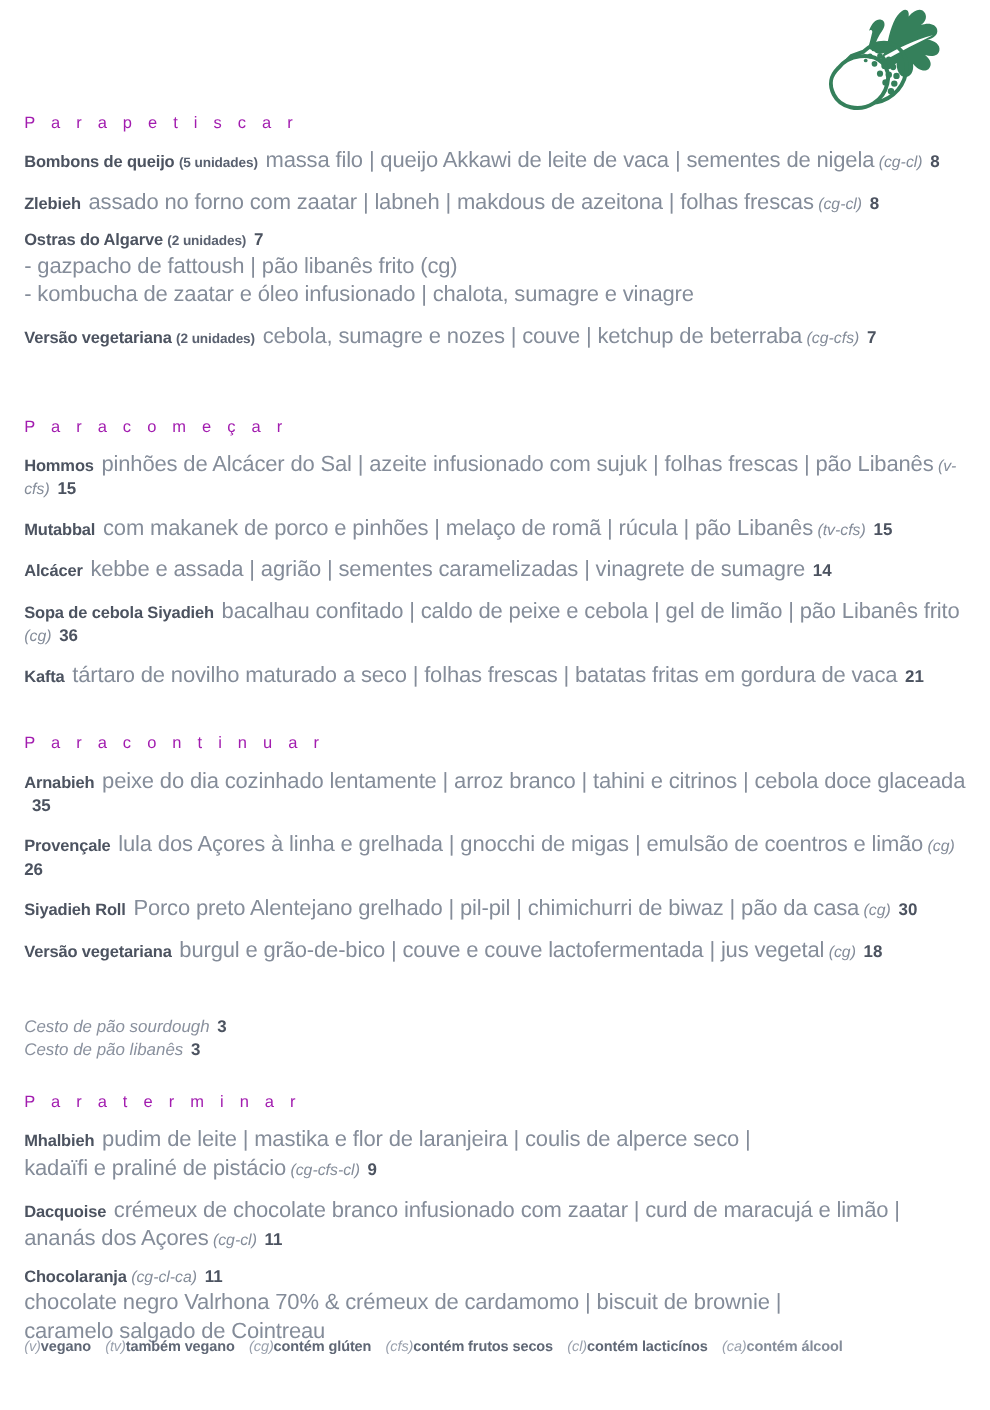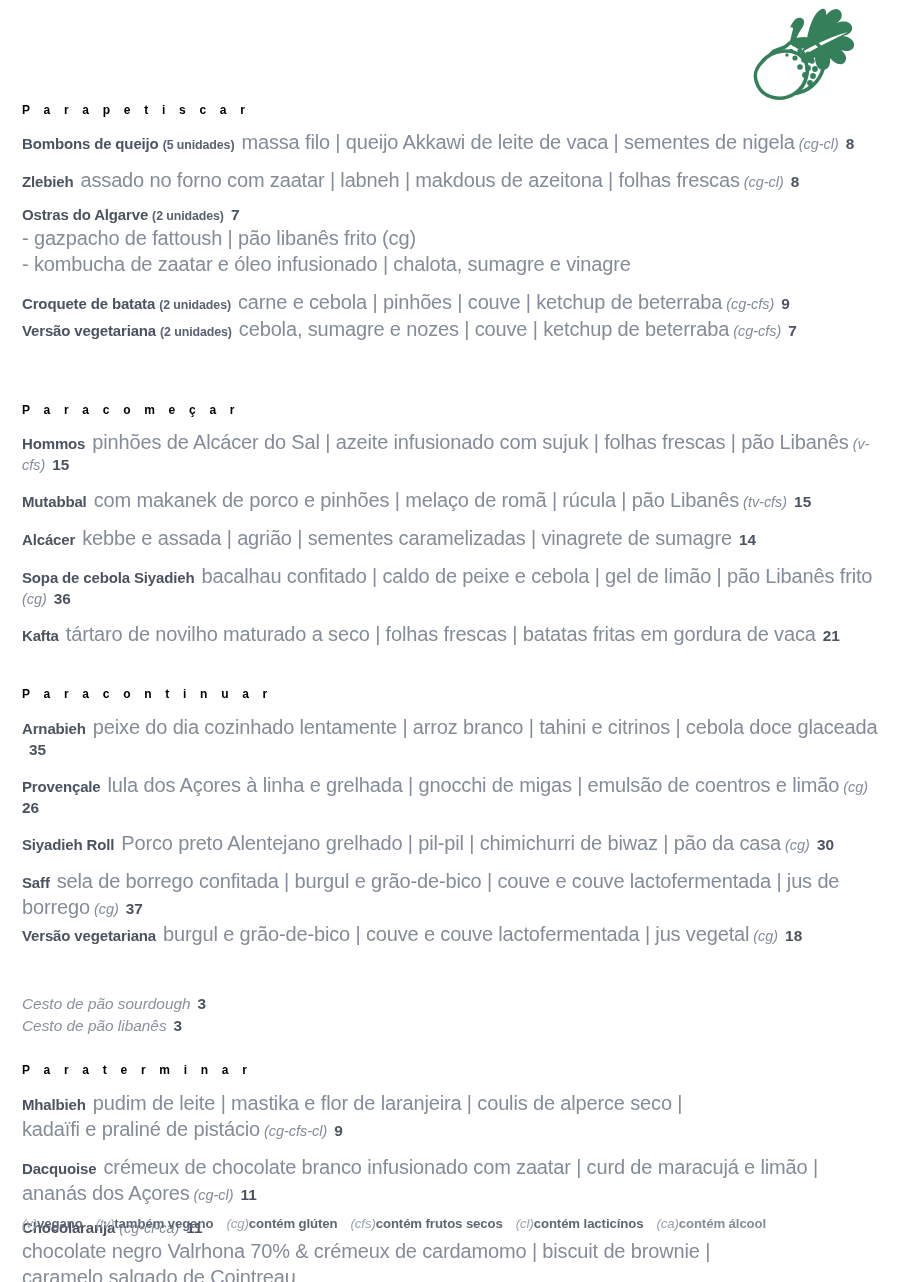--- a/index.html
+++ b/index.html
@@ -33,24 +33,24 @@
     top: 0;
     width: 900px;
     padding: 0 22px;
     box-sizing: border-box;
   }
 
   .section {
     margin: 0;
   }
   .section-title {
-    font-size: 12px;
-    font-weight: 700;
+    font-size: 15px;
+    font-weight: 400;
     letter-spacing: 5.2px;
-    color: #000000;
+    color: #a21caf;
     margin: 0 0 12px 0;
     line-height: 1.1;
   }
 
   .sec-petiscar  { margin-top: 104px; }
   .sec-comecar   { margin-top: 62px; }
   .sec-continuar { margin-top: 41px; }
   .sec-terminar  { margin-top: 28px; }
 
   
@@ -165,37 +165,35 @@
   </svg>
 </div>
 
 <div class="page">
   <div id="sections-root">
       <div class="section sec-petiscar">
         <div class="section-title">P a r a   p e t i s c a r</div>
         <div class="dish"><span class="name">Bombons de queijo</span><span class="sp2"></span><span class="units">(5 unidades)</span><span class="sp"></span><span class="desc">massa filo | queijo Akkawi de leite de vaca | sementes de nigela</span><span class="sp2"></span><span class="tag">(cg-cl)</span><span class="sp"></span><span class="price">8</span></div>
         <div class="dish"><span class="name"> Zlebieh</span><span class="sp"></span><span class="desc">assado no forno com zaatar | labneh | makdous de azeitona | folhas frescas</span><span class="sp2"></span><span class="tag">(cg-cl)</span><span class="sp"></span><span class="price">8</span></div>
         <div class="dish"><span class="name">Ostras do Algarve</span><span class="sp2"></span><span class="units">(2 unidades)</span><span class="sp"></span><span class="price">7</span><br><span class="desc">- gazpacho de fattoush | pão libanês frito (cg)</span><br><span class="desc">- kombucha de zaatar e óleo infusionado | chalota, sumagre e vinagre</span></div>
-        <div class="dish tight"><span class="name">Croquete de batata</span><span class="sp2"></span><span class="units">(2 unidades)</span><span class="sp"></span><span class="desc">carne e cebola | pinhões | couve | ketchup de beterraba</span><span class="sp2"></span><span class="tag">(cg-cfs)</span><span class="sp"></span><span class="price">9</span></div>
         <div class="dish"><span class="name">Versão vegetariana</span><span class="sp2"></span><span class="units">(2 unidades)</span><span class="sp"></span><span class="desc">cebola, sumagre e nozes | couve | ketchup de beterraba</span><span class="sp2"></span><span class="tag">(cg-cfs)</span><span class="sp"></span><span class="price">7</span></div>
       </div>
       <div class="section sec-comecar">
         <div class="section-title">P a r a   c o m e ç a r</div>
         <div class="dish"><span class="name">Hommos</span><span class="sp"></span><span class="desc">pinhões de Alcácer do Sal | azeite infusionado com sujuk | folhas frescas |  pão Libanês</span><span class="sp2"></span><span class="tag">(v-cfs)</span><span class="sp"></span><span class="price">15</span></div>
         <div class="dish"><span class="name">Mutabbal</span><span class="sp"></span><span class="desc">com makanek de porco e pinhões | melaço de romã | rúcula | pão Libanês</span><span class="sp2"></span><span class="tag">(tv-cfs)</span><span class="sp"></span><span class="price">15</span></div>
         <div class="dish"><span class="name">Alcácer</span><span class="sp"></span><span class="desc">kebbe e assada | agrião | sementes caramelizadas | vinagrete de sumagre</span><span class="sp"></span><span class="price">14</span></div>
         <div class="dish"><span class="name">Sopa de cebola Siyadieh</span><span class="sp"></span><span class="desc">bacalhau confitado | caldo de peixe e cebola | gel de limão | pão Libanês frito</span><span class="sp2"></span><span class="tag">(cg)</span><span class="sp"></span><span class="price">36</span></div>
         <div class="dish"><span class="name">Kafta</span><span class="sp"></span><span class="desc">tártaro de novilho maturado a seco | folhas frescas | batatas fritas em gordura de vaca</span><span class="sp"></span><span class="price">21</span></div>
       </div>
       <div class="section sec-continuar">
         <div class="section-title">P a r a   c o n t i n u a r</div>
         <div class="dish"><span class="name">Arnabieh</span><span class="sp"></span><span class="desc">peixe do dia cozinhado lentamente | arroz branco | tahini e citrinos | cebola doce glaceada</span><span class="sp"></span><span class="price">35</span></div>
         <div class="dish"><span class="name">Provençale</span><span class="sp"></span><span class="desc">lula dos Açores à linha e grelhada | gnocchi de migas | emulsão de coentros e limão</span><span class="sp2"></span><span class="tag">(cg)</span><span class="sp"></span><span class="price">26</span></div>
         <div class="dish"><span class="name">Siyadieh Roll</span><span class="sp"></span><span class="desc">Porco preto Alentejano grelhado | pil-pil | chimichurri de biwaz | pão da casa</span><span class="sp2"></span><span class="tag">(cg)</span><span class="sp"></span><span class="price">30</span></div>
-        <div class="dish tight"><span class="name">Saff</span><span class="sp"></span><span class="desc">sela de borrego confitada | burgul e grão-de-bico | couve e couve lactofermentada | jus de borrego</span><span class="sp2"></span><span class="tag">(cg)</span><span class="sp"></span><span class="price">37</span></div>
         <div class="dish"><span class="name">Versão vegetariana</span><span class="sp"></span><span class="desc">burgul e grão-de-bico | couve e couve lactofermentada | jus vegetal</span><span class="sp2"></span><span class="tag">(cg)</span><span class="sp"></span><span class="price">18</span></div>
         <div class="bread-block">
           <div class="bread"><span class="">Cesto de pão sourdough</span><span class="sp"></span><span class="price">3</span></div>
           <div class="bread"><span class="">Cesto de pão libanês</span><span class="sp"></span><span class="price">3</span></div>
         </div>
       </div>
       <div class="section sec-terminar">
         <div class="section-title">P a r a   t e r m i n a r</div>
         <div class="dish"><span class="name">Mhalbieh</span><span class="sp"></span><span class="desc">pudim de leite | mastika e flor de laranjeira | coulis de alperce seco |</span><br><span class="desc">kadaïfi e praliné de pistácio</span><span class="sp2"></span><span class="tag">(cg-cfs-cl)</span><span class="sp"></span><span class="price">9</span></div>
         <div class="dish"><span class="name">Dacquoise</span><span class="sp"></span><span class="desc">crémeux de chocolate branco infusionado com zaatar | curd de maracujá e limão |</span><br><span class="desc">ananás dos Açores</span><span class="sp2"></span><span class="tag">(cg-cl)</span><span class="sp"></span><span class="price">11</span></div>

